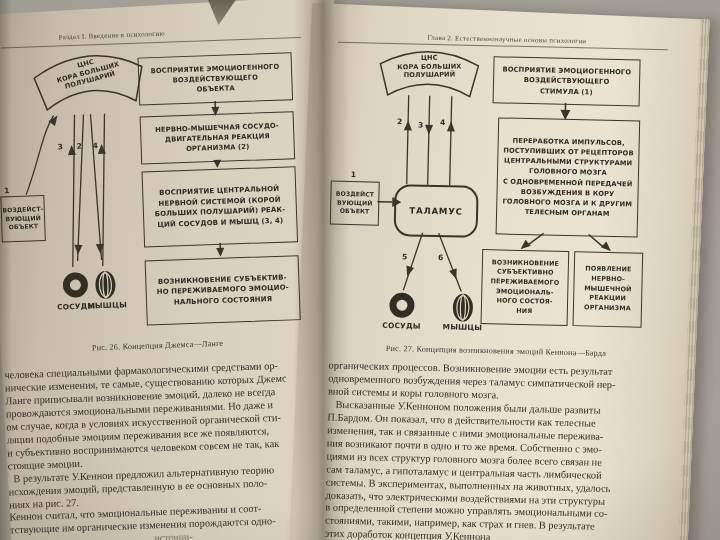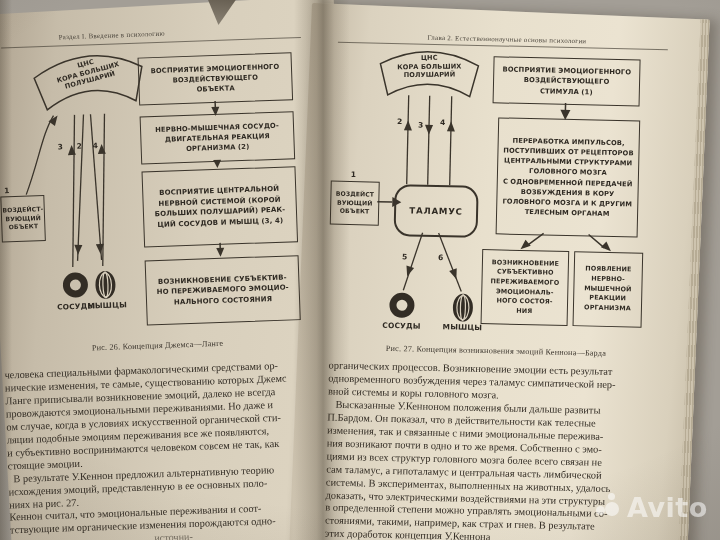--- a/index.html
+++ b/index.html
@@ -253,22 +253,14 @@
 доказать, что электрическими воздействиями на эти структуры
 в определенной степени можно управлять эмоциональными со-
 стояниями, такими, например, как страх и гнев. В результате
 этих доработок концепция У.Кеннона</div>
   </div>
 
   <div class="gutter"></div>
   <div class="ledge"></div>
   <div class="vignette"></div>
 
-  <div class="wm">
-    <span class="wm-logo">
-      <i class="c1"></i>
-        <i class="c2"></i>
-        <i class="c3"></i>
-    </span>
-    <span class="wm-text">Avito</span>
-  </div>
 
 </div>
 
 </body></html>

